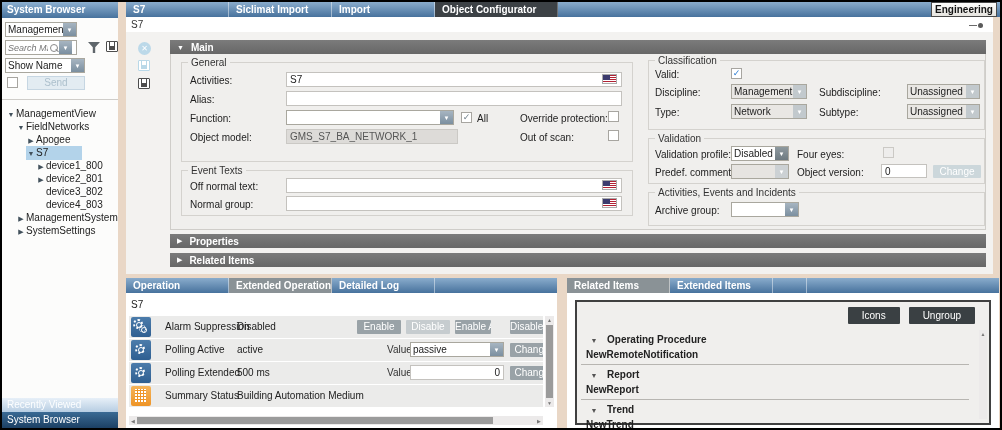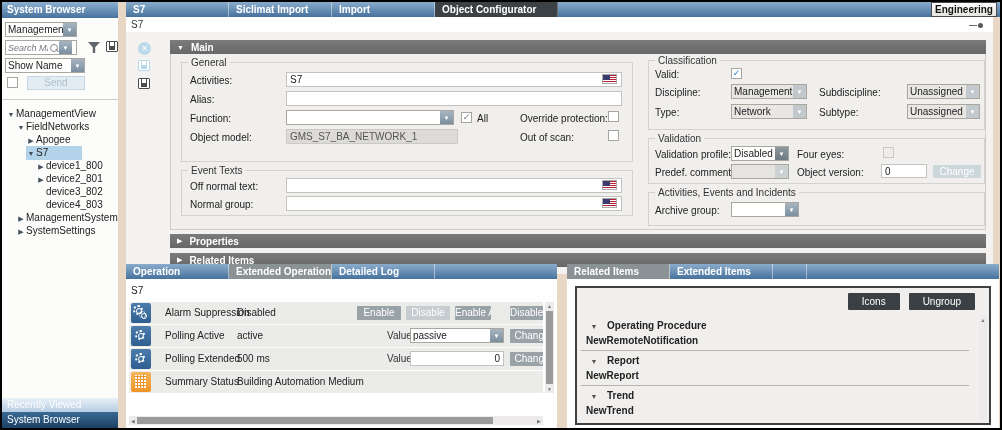--- a/index.html
+++ b/index.html
@@ -65,21 +65,21 @@
   .mainbody { position:absolute; left:44px; right:7px; top:22px; height:176px; background:#f0efed; border:1px solid #cfcdc9; border-top:none; }
   .grp { position:absolute; border:1px solid #d4d2ce; }
   .grp .legend { position:absolute; top:-6px; left:6px; background:#f0efed; padding:0 3px; font-size:10px; color:#333; white-space:nowrap; }
   .inp { position:absolute; height:15px; border:1px solid #c4c2be; background:#fff; font-size:10px; font-family:"Liberation Sans",sans-serif; padding:0 3px; color:#222; }
   .inp.ro { background:#dddbd8; border-color:#cbc9c5; color:#555; }
   .flag { position:absolute; width:15px; height:10px; border:1px solid #aaa; background:repeating-linear-gradient(180deg,#b22234 0 1px,#fff 1px 2px); }
   .flag::before { content:""; position:absolute; left:0; top:0; width:7px; height:5px; background:#3c3b6e; }
   .chg-btn { position:absolute; height:13px; background:#ccd7db; color:#fff; text-align:center; line-height:13px; border-radius:1px; }
 
   
-  .bpanel { position:absolute; top:262px; bottom:0; background:#fff;padding-left:33px; }
+  .bpanel { position:absolute; top:276px; bottom:0; background:#fff;padding-left:33px; }
   .bstrip { position:absolute; left:0; right:0; top:0; height:15px; background:linear-gradient(#8aacCC,#47729d); display:flex; }
   .bl { left:8px; width:431px; }
   .br { left:449px; right:1px; }
   .op-title { position:absolute; left:5px; top:21px; }
   .oprows { position:absolute; left:3px; top:38px; width:414px; overflow:hidden; }
   .oprow { position:relative; height:22px; background:#ebebea; margin-bottom:1px; }
   .tile { position:absolute; left:2px; top:1px; width:20px; height:20px; border-radius:2px; background:linear-gradient(#4c7cab,#2f5f91); }
   .tile.orange { background:linear-gradient(#f5b45a,#ee9427); }
   .gear { position:absolute; width:10px; height:10px; border:2px dotted #fff; border-radius:50%; }
   .gear::after { content:""; position:absolute; left:1px; top:1px; width:4px; height:4px; border:1.2px solid #fff; border-radius:50%; }

